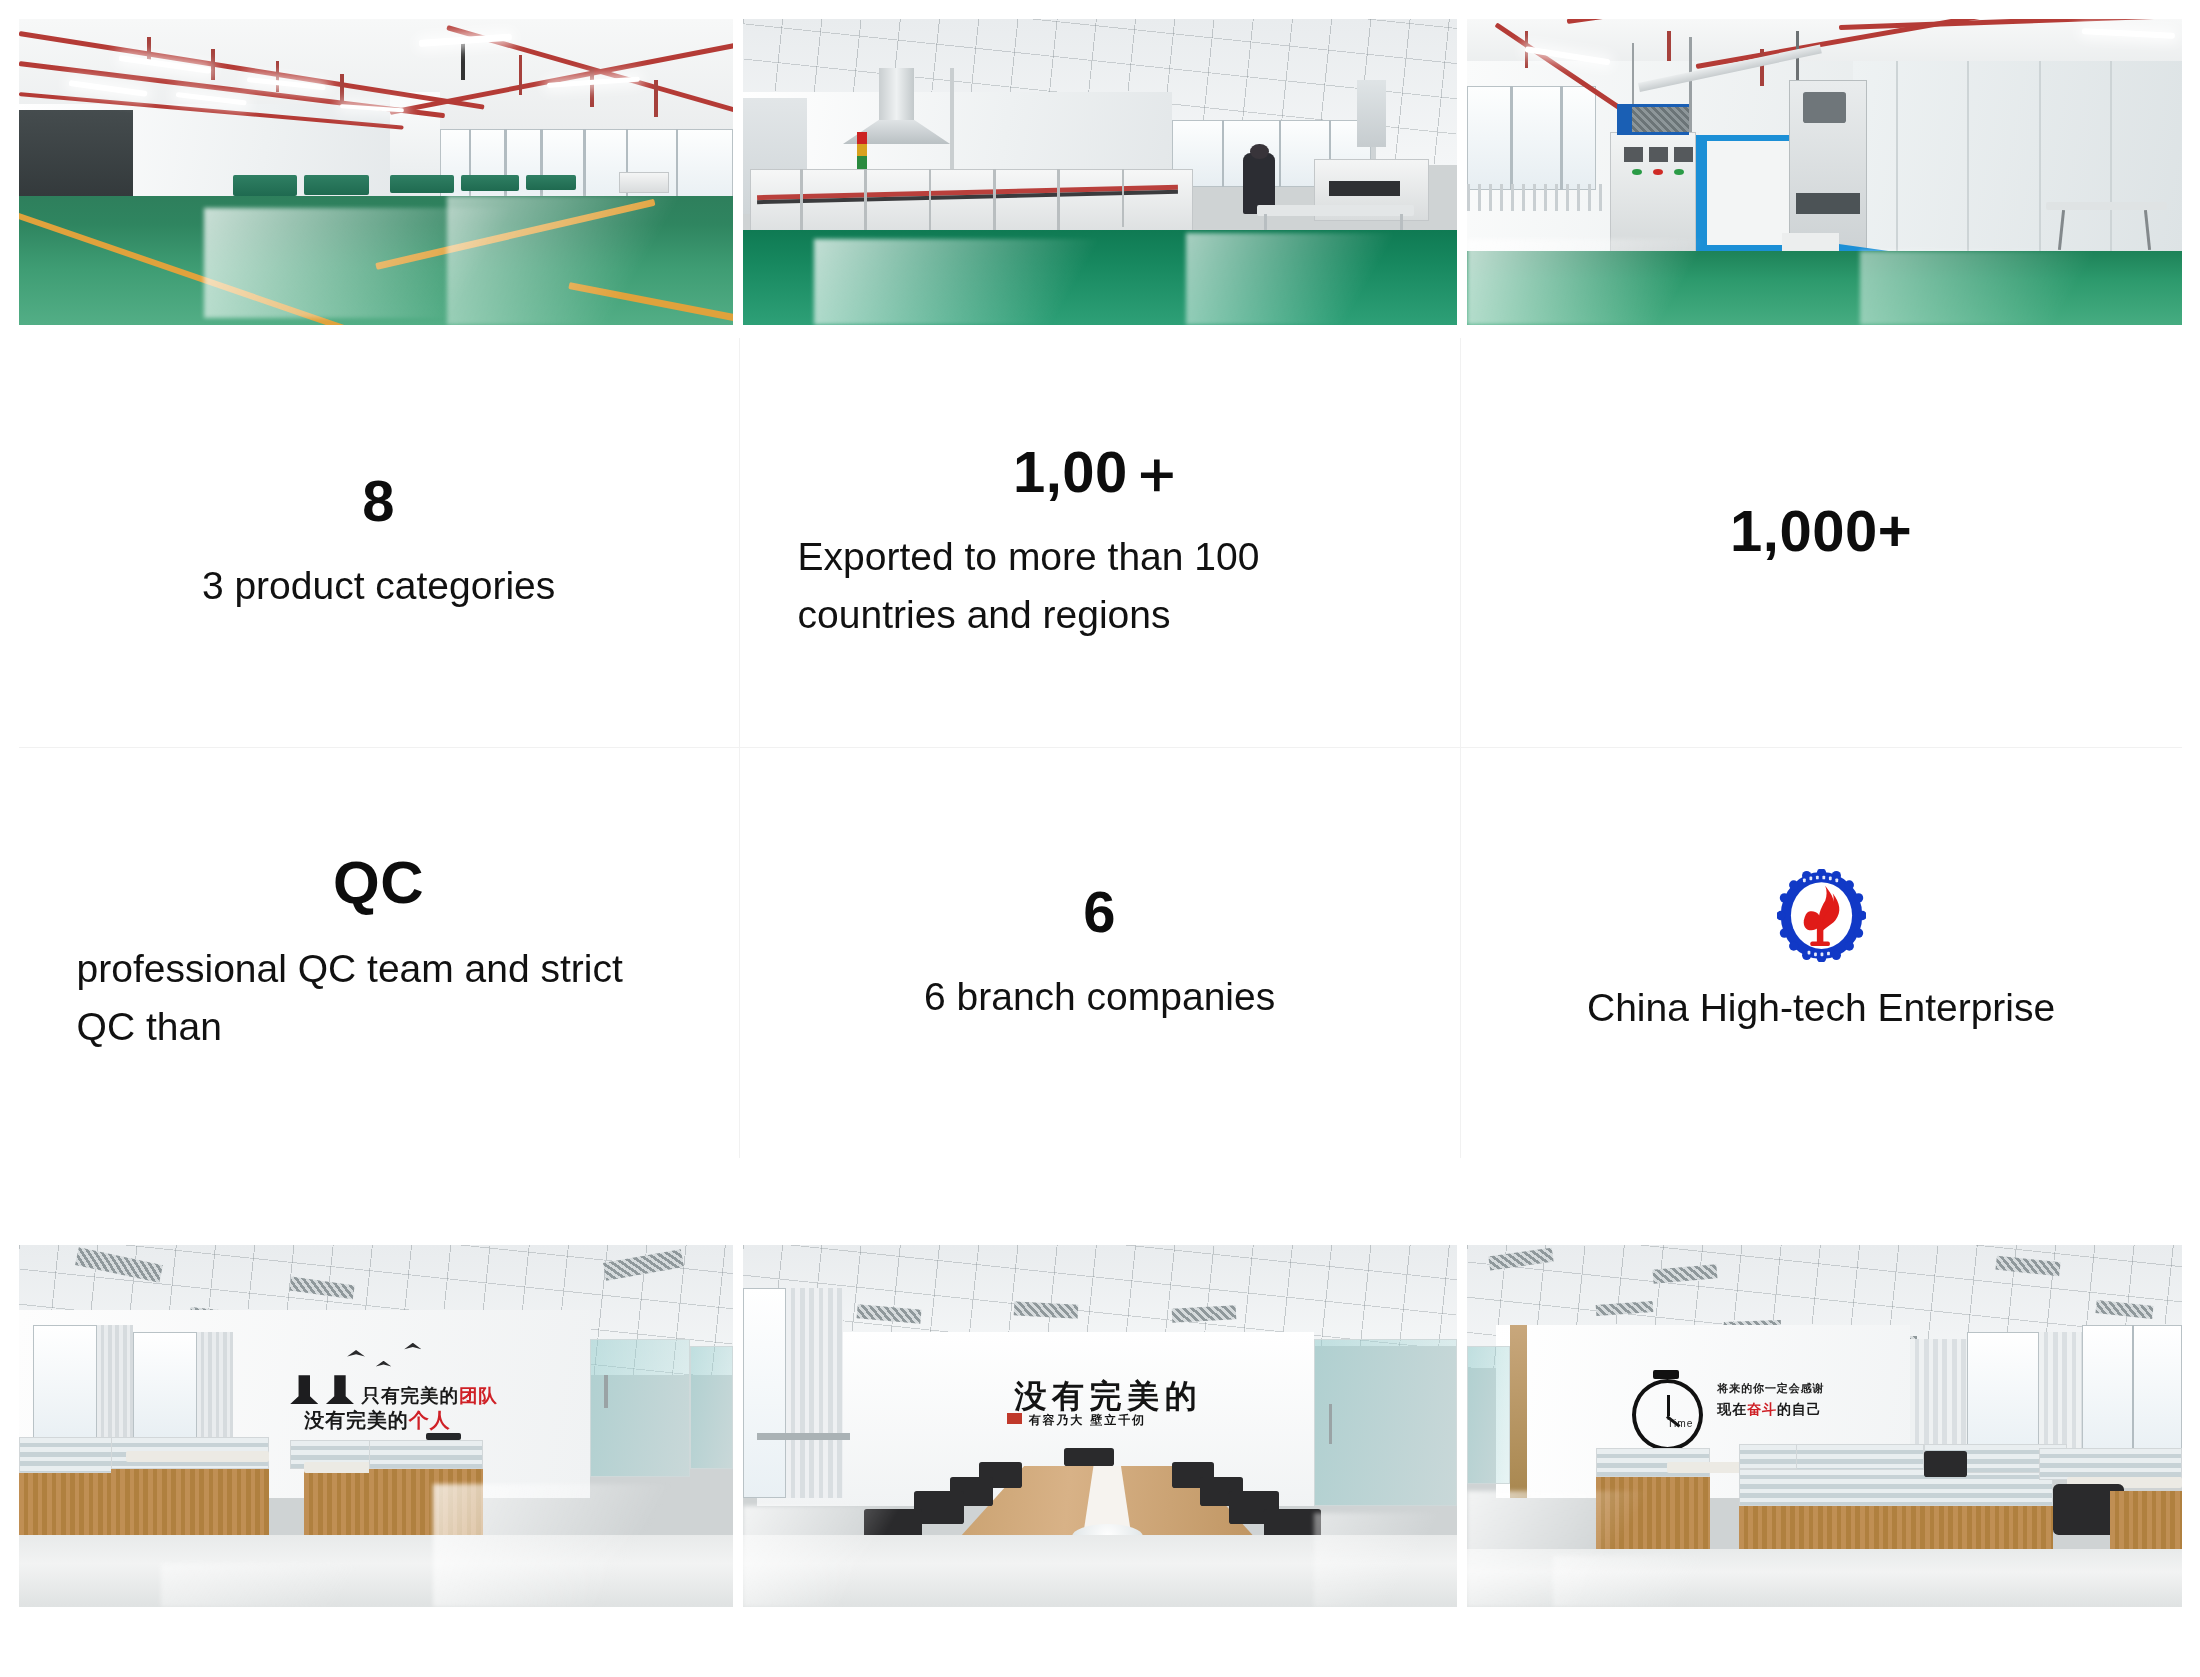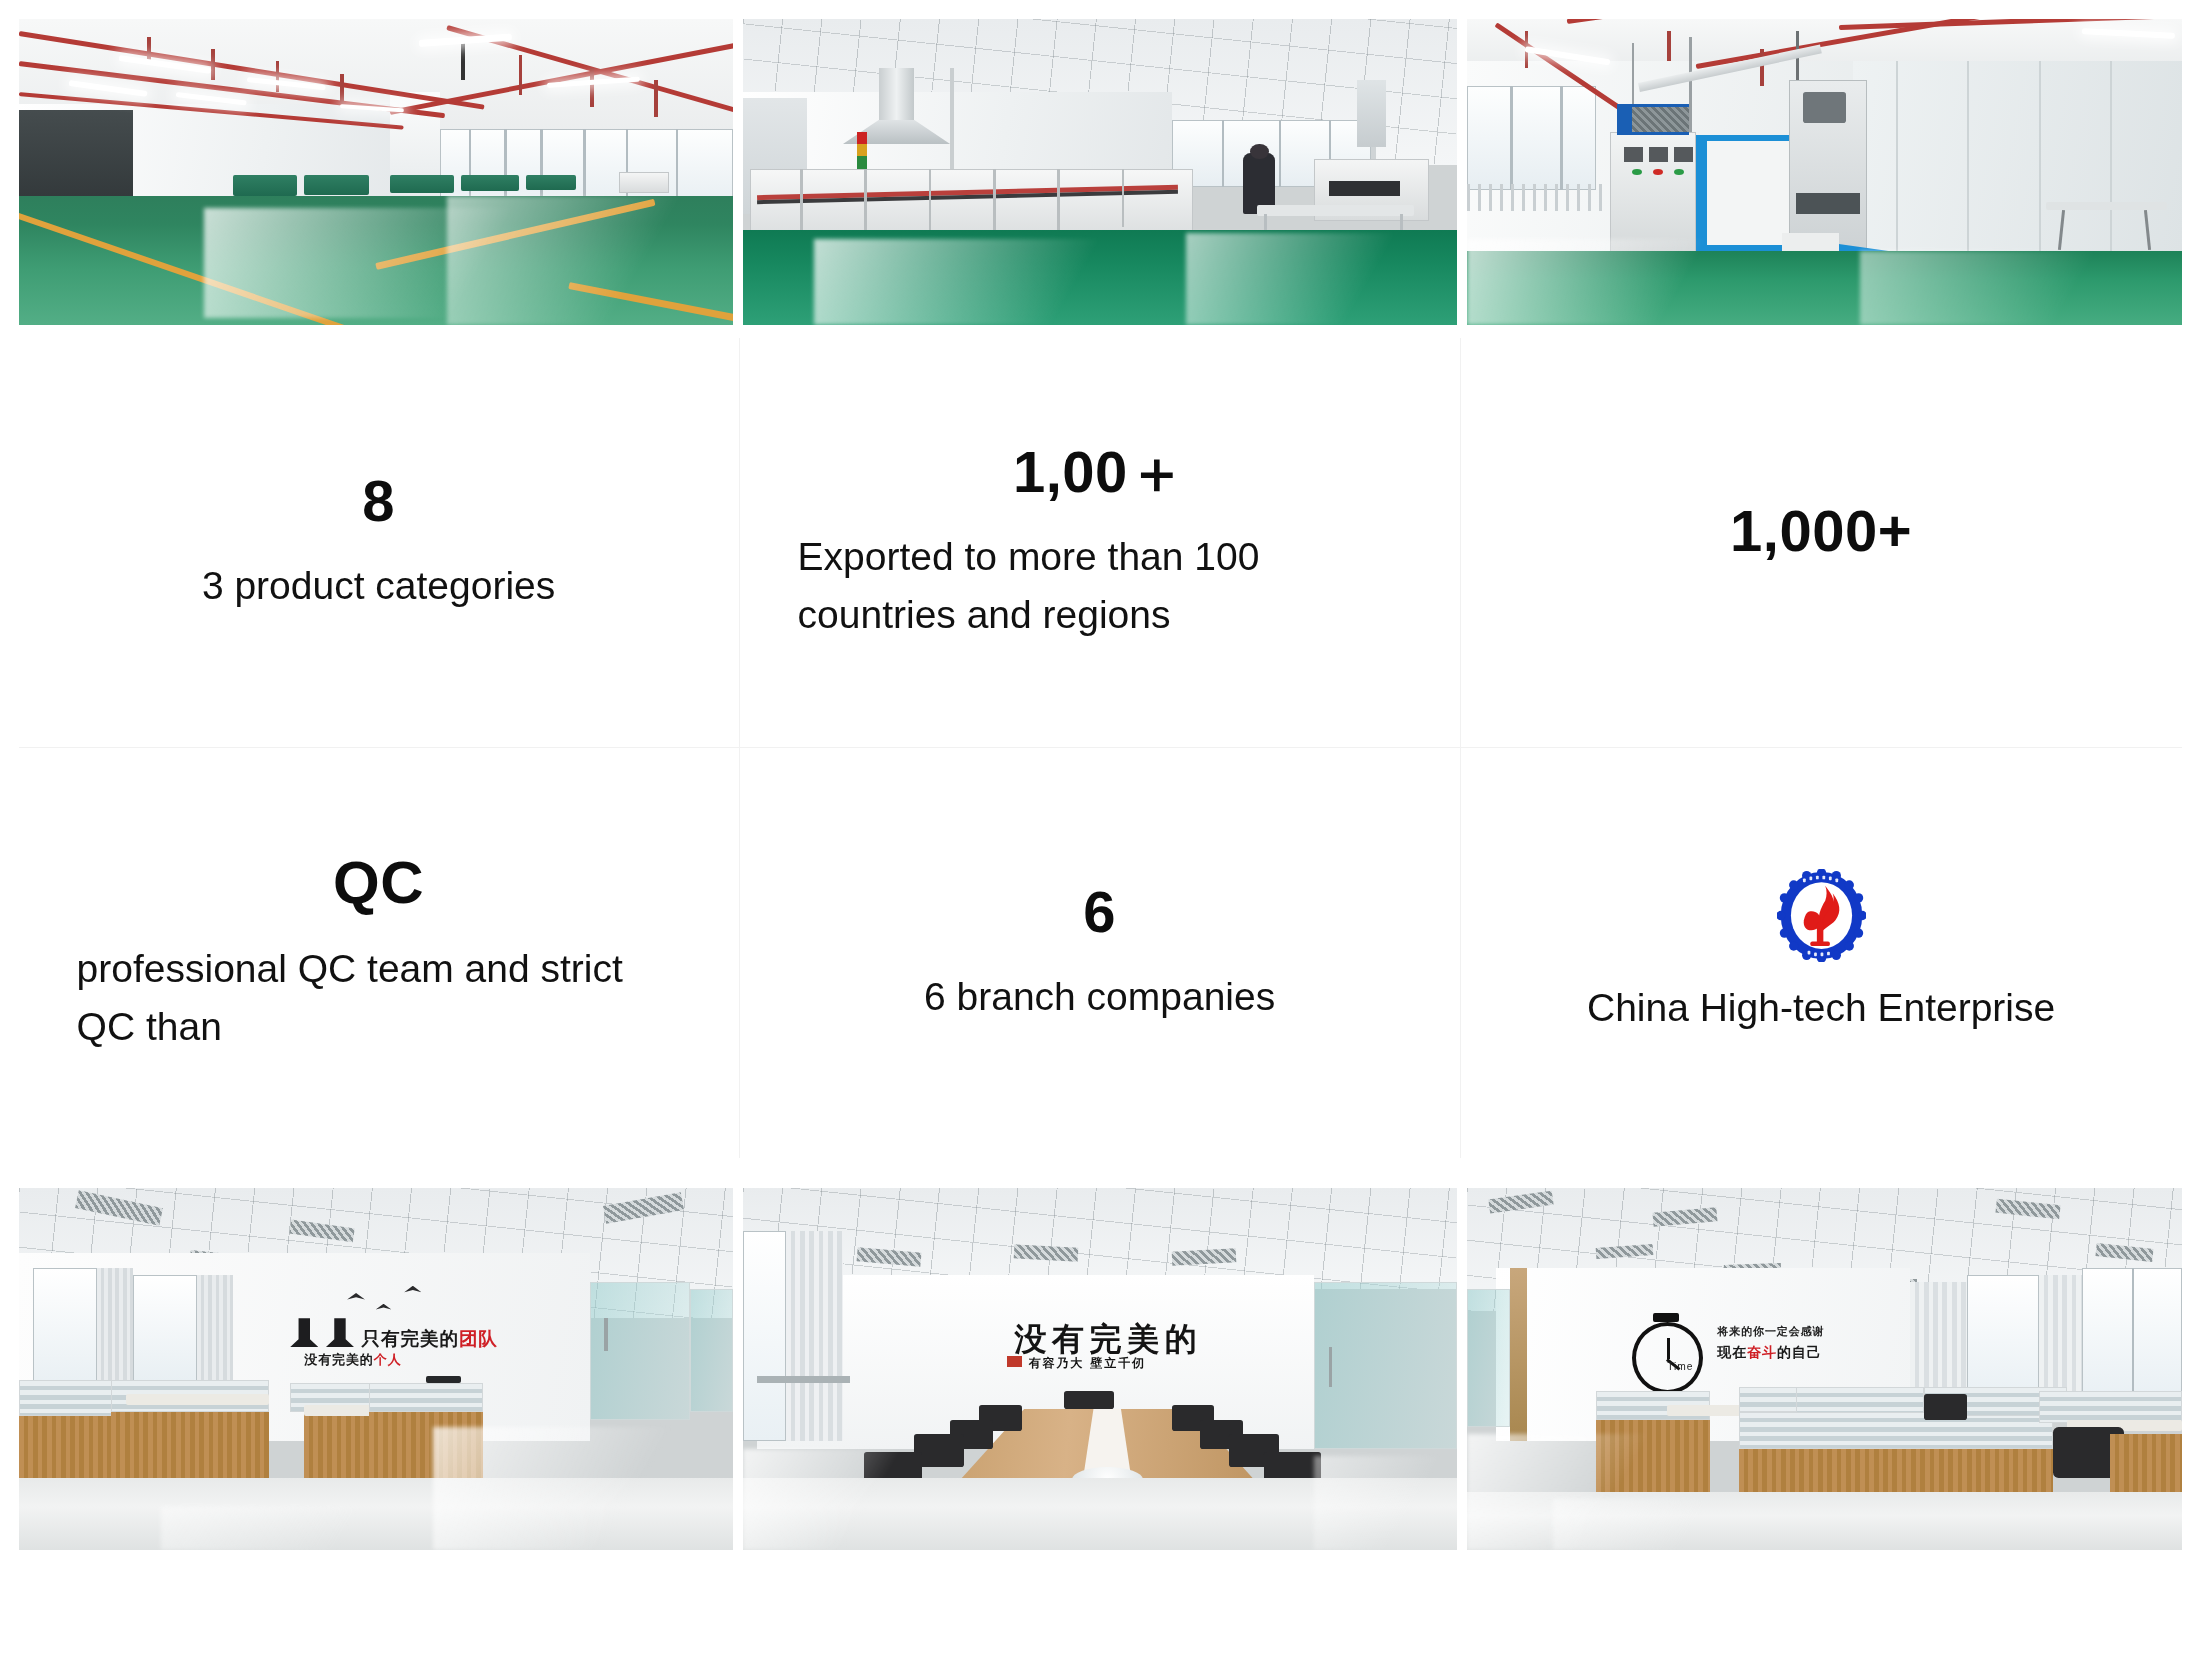--- a/index.html
+++ b/index.html
@@ -21,21 +21,21 @@
 
   
   .photo-row {
     position: absolute;
     left: 18.6px;
     width: 2163px;
     display: flex;
     gap: 10.2px;
   }
   .photo-row.top    { top: 18.6px;   height: 306px; }
-  .photo-row.bottom { top: 1188px; height: 362px; }
+  .photo-row.bottom { top: 1245px; height: 362px; }
 
   .photo {
     position: relative;
     flex: 1 1 0;
     overflow: hidden;
     background: #cfd3d4;
   }
   .photo .scene { position: absolute; inset: 0; }
 
   
@@ -517,21 +517,21 @@
         <div style="position:absolute;left:25%;top:24%;width:5%;height:30%;background:repeating-linear-gradient(90deg,#e9ecee 0 3.7px,#d6dbde 3.7px 7.4px);"></div>
 
         <div style="position:absolute;left:38%;top:36%;width:4%;height:8%;background:#1d1d1f;clip-path:polygon(30% 0,70% 0,70% 72%,100% 100%,0 100%,30% 72%);"></div>
         <div style="position:absolute;left:43%;top:36%;width:4%;height:8%;background:#1d1d1f;clip-path:polygon(30% 0,70% 0,70% 72%,100% 100%,0 100%,30% 72%);"></div>
         <div style="position:absolute;left:46%;top:29%;width:2.5%;height:3%;background:#2a2a2c;clip-path:polygon(0 60%,50% 0,100% 60%,50% 40%);"></div>
         <div style="position:absolute;left:50%;top:32%;width:2.2%;height:2.6%;background:#2a2a2c;clip-path:polygon(0 60%,50% 0,100% 60%,50% 40%);"></div>
         <div style="position:absolute;left:54%;top:27%;width:2.4%;height:3%;background:#2a2a2c;clip-path:polygon(0 60%,50% 0,100% 60%,50% 40%);"></div>
         <div class="wall-slogan" style="left:48%;top:39%;font-size:18.6px;">
           <span>只有完美的</span><span class="hi">团队</span>
         </div>
-        <div class="wall-slogan" style="left:40%;top:45.5%;font-size:13px;">
+        <div class="wall-slogan" style="left:40%;top:45.5%;font-size:20px;">
           <span>没有完美的</span><span class="hi">个人</span>
         </div>
 
         <div class="glass-partition" style="left:80%;top:26%;width:14%;height:38%;"></div>
         <div class="glass-partition" style="left:94%;top:28%;width:6%;height:34%;"></div>
         <div style="position:absolute;left:82%;top:36%;width:3.7px;height:9%;background:#9aa3a5;"></div>
 
         <div class="cubicle-glass" style="left:0;top:53%;width:14%;height:10%;"></div>
         <div class="cubicle-wood" style="left:0;top:63%;width:14%;height:30%;"></div>
         <div class="cubicle-glass" style="left:13%;top:53%;width:22%;height:9%;"></div>

